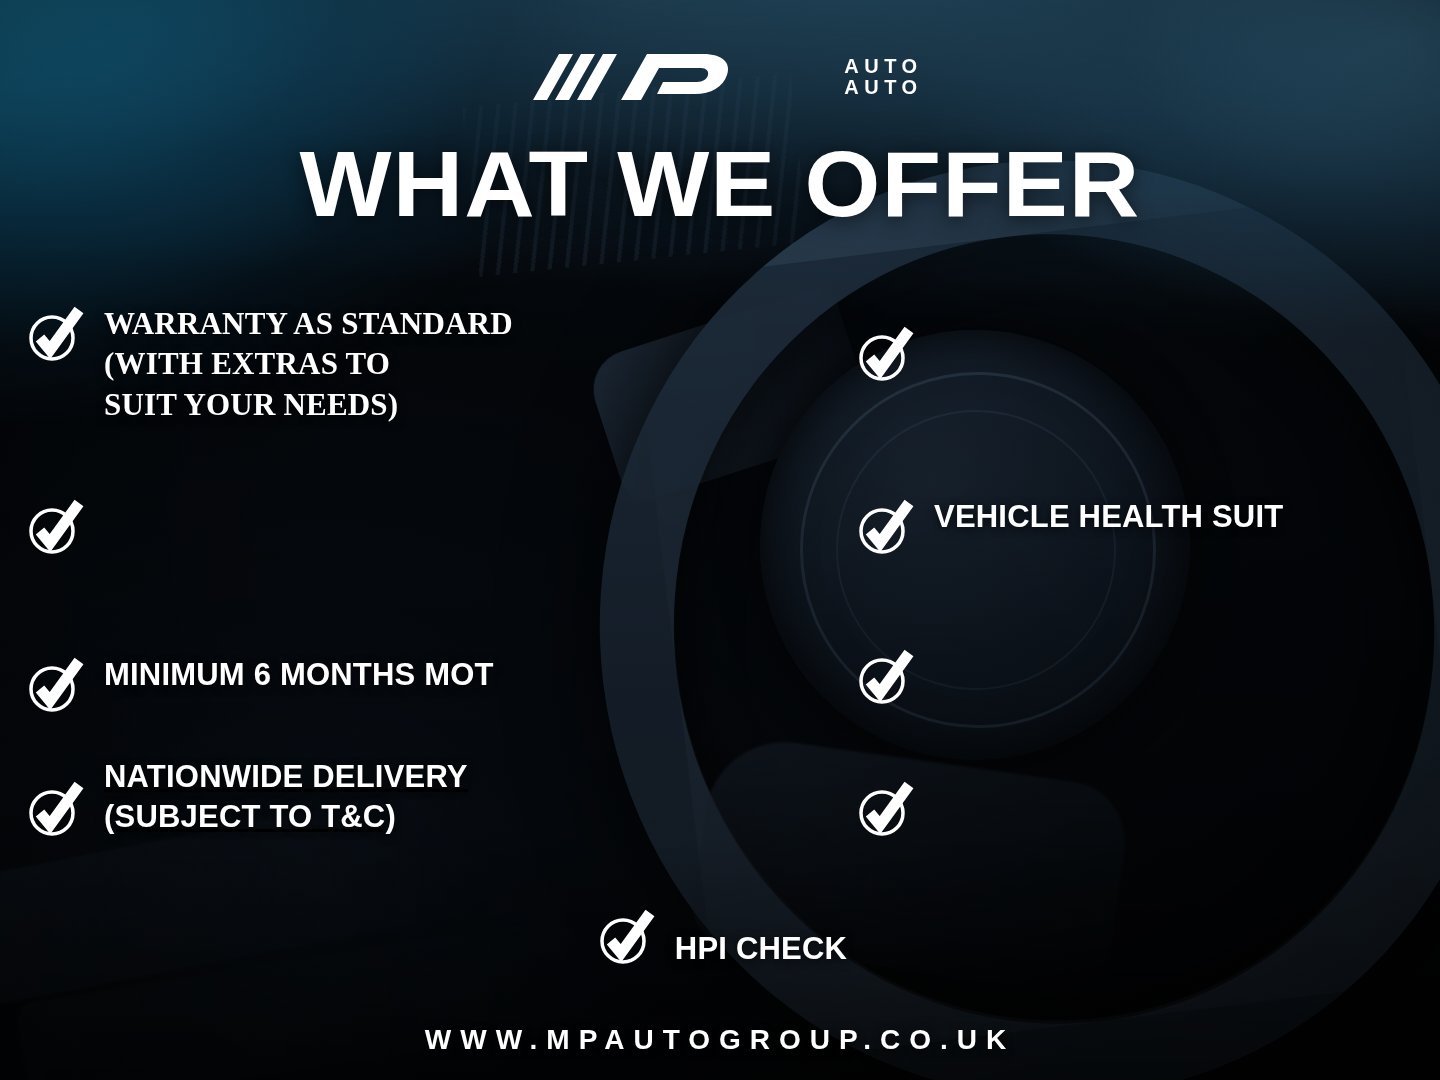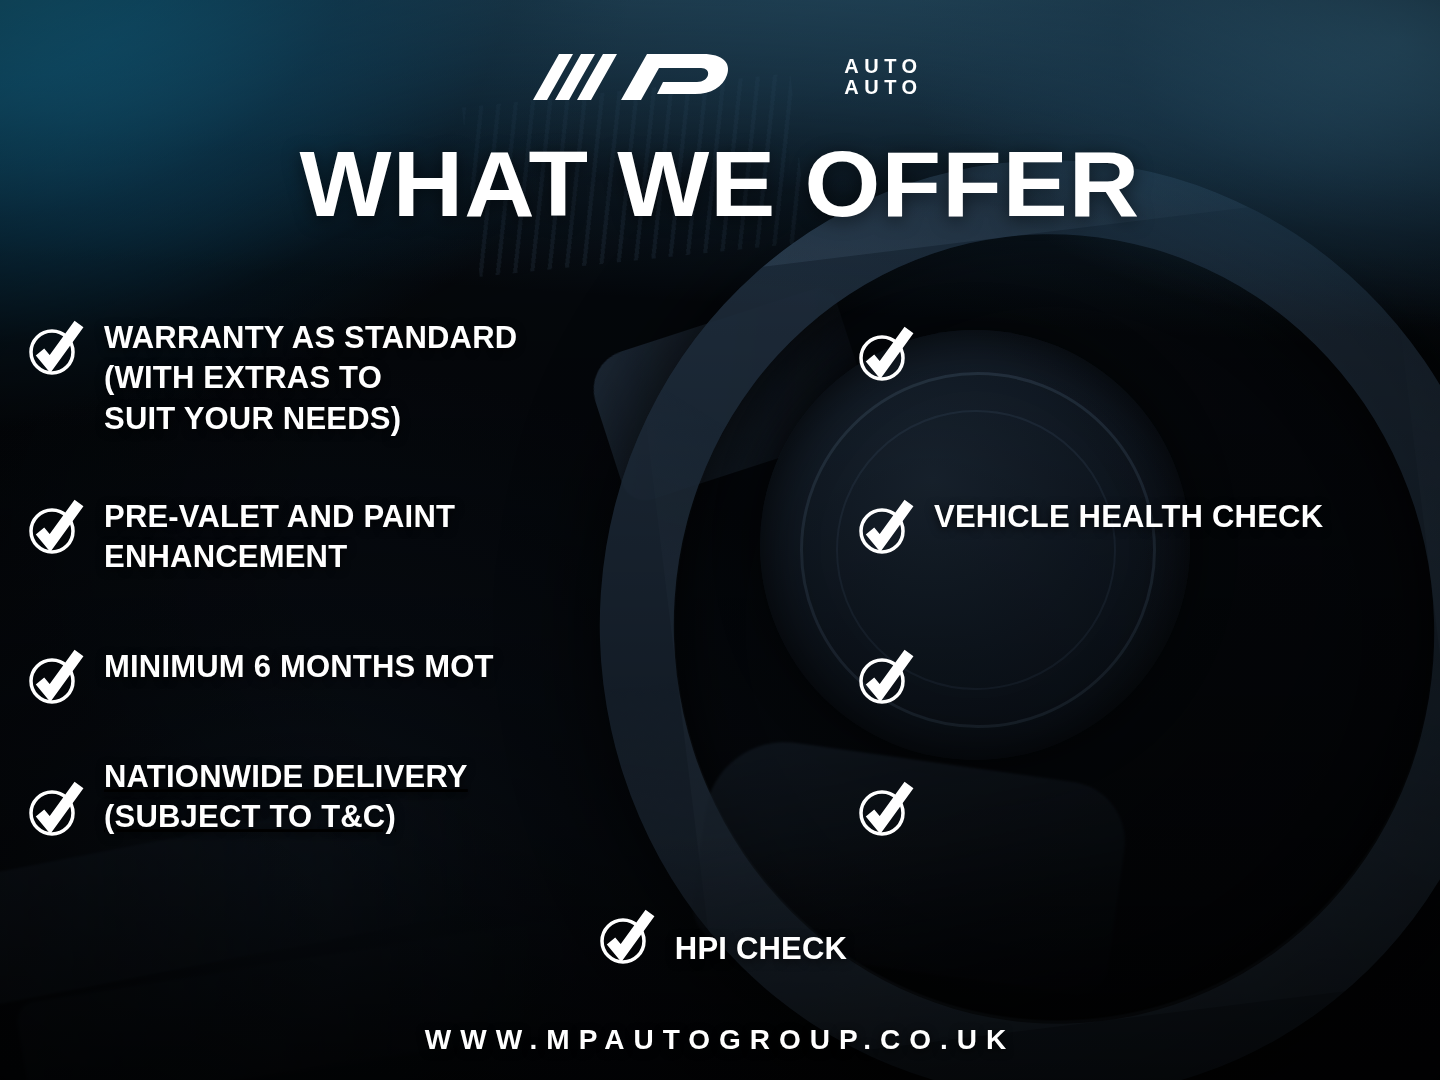--- a/index.html
+++ b/index.html
@@ -339,40 +339,38 @@
       <div class="logo-words">
         <span>AUTO</span>
         <span>AUTO</span>
       </div>
     </div>
 
     <div class="title">WHAT WE OFFER</div>
 
     <div class="col col-left">
 
-      <div class="offer-item" style="top:16px;">
+      <div class="offer-item" style="top:2px;font-family:Liberation Serif, serif;">
         <svg class="check-icon" width="64" height="64" viewBox="0 0 64 64">
           <circle cx="30" cy="36" r="21" fill="none" stroke="#ffffff" stroke-width="3.5"></circle>
           <path d="M18 36 L28 48 L57 8" fill="none" stroke="#ffffff" stroke-width="11" stroke-linecap="butt" stroke-linejoin="miter"></path>
         </svg>
         <div class="offer-text">WARRANTY AS STANDARD
 (WITH EXTRAS TO
 SUIT YOUR NEEDS)</div>
       </div>
 
       <div class="offer-item" style="top:195px;">
         <svg class="check-icon" width="64" height="64" viewBox="0 0 64 64">
           <circle cx="30" cy="36" r="21" fill="none" stroke="#ffffff" stroke-width="3.5"></circle>
           <path d="M18 36 L28 48 L57 8" fill="none" stroke="#ffffff" stroke-width="11" stroke-linecap="butt" stroke-linejoin="miter"></path>
         </svg>
-        <div class="offer-text">PRE-VALET AND PAINT
-ENHANCEMENT</div>
-      </div>
-
-      <div class="offer-item" style="top:345px;">
+      </div>
+
+      <div class="offer-item" style="top:353px;">
         <svg class="check-icon" width="64" height="64" viewBox="0 0 64 64">
           <circle cx="30" cy="36" r="21" fill="none" stroke="#ffffff" stroke-width="3.5"></circle>
           <path d="M18 36 L28 48 L57 8" fill="none" stroke="#ffffff" stroke-width="11" stroke-linecap="butt" stroke-linejoin="miter"></path>
         </svg>
         <div class="offer-text">MINIMUM 6 MONTHS MOT</div>
       </div>
 
       <div class="offer-item" style="top:455px;text-decoration:underline;">
         <svg class="check-icon" style="margin-top:22px;" width="64" height="64" viewBox="0 0 64 64">
           <circle cx="30" cy="36" r="21" fill="none" stroke="#ffffff" stroke-width="3.5"></circle>
@@ -391,21 +389,21 @@
           <circle cx="30" cy="36" r="21" fill="none" stroke="#ffffff" stroke-width="3.5"></circle>
           <path d="M18 36 L28 48 L57 8" fill="none" stroke="#ffffff" stroke-width="11" stroke-linecap="butt" stroke-linejoin="miter"></path>
         </svg>
       </div>
 
       <div class="offer-item" style="top:195px;">
         <svg class="check-icon" width="64" height="64" viewBox="0 0 64 64">
           <circle cx="30" cy="36" r="21" fill="none" stroke="#ffffff" stroke-width="3.5"></circle>
           <path d="M18 36 L28 48 L57 8" fill="none" stroke="#ffffff" stroke-width="11" stroke-linecap="butt" stroke-linejoin="miter"></path>
         </svg>
-        <div class="offer-text">VEHICLE HEALTH CHECK</div>
+        <div class="offer-text">VEHICLE HEALTH SUIT</div>
       </div>
 
       <div class="offer-item" style="top:345px;">
         <svg class="check-icon" width="64" height="64" viewBox="0 0 64 64">
           <circle cx="30" cy="36" r="21" fill="none" stroke="#ffffff" stroke-width="3.5"></circle>
           <path d="M18 36 L28 48 L57 8" fill="none" stroke="#ffffff" stroke-width="11" stroke-linecap="butt" stroke-linejoin="miter"></path>
         </svg>
       </div>
 
       <div class="offer-item" style="top:455px;">

